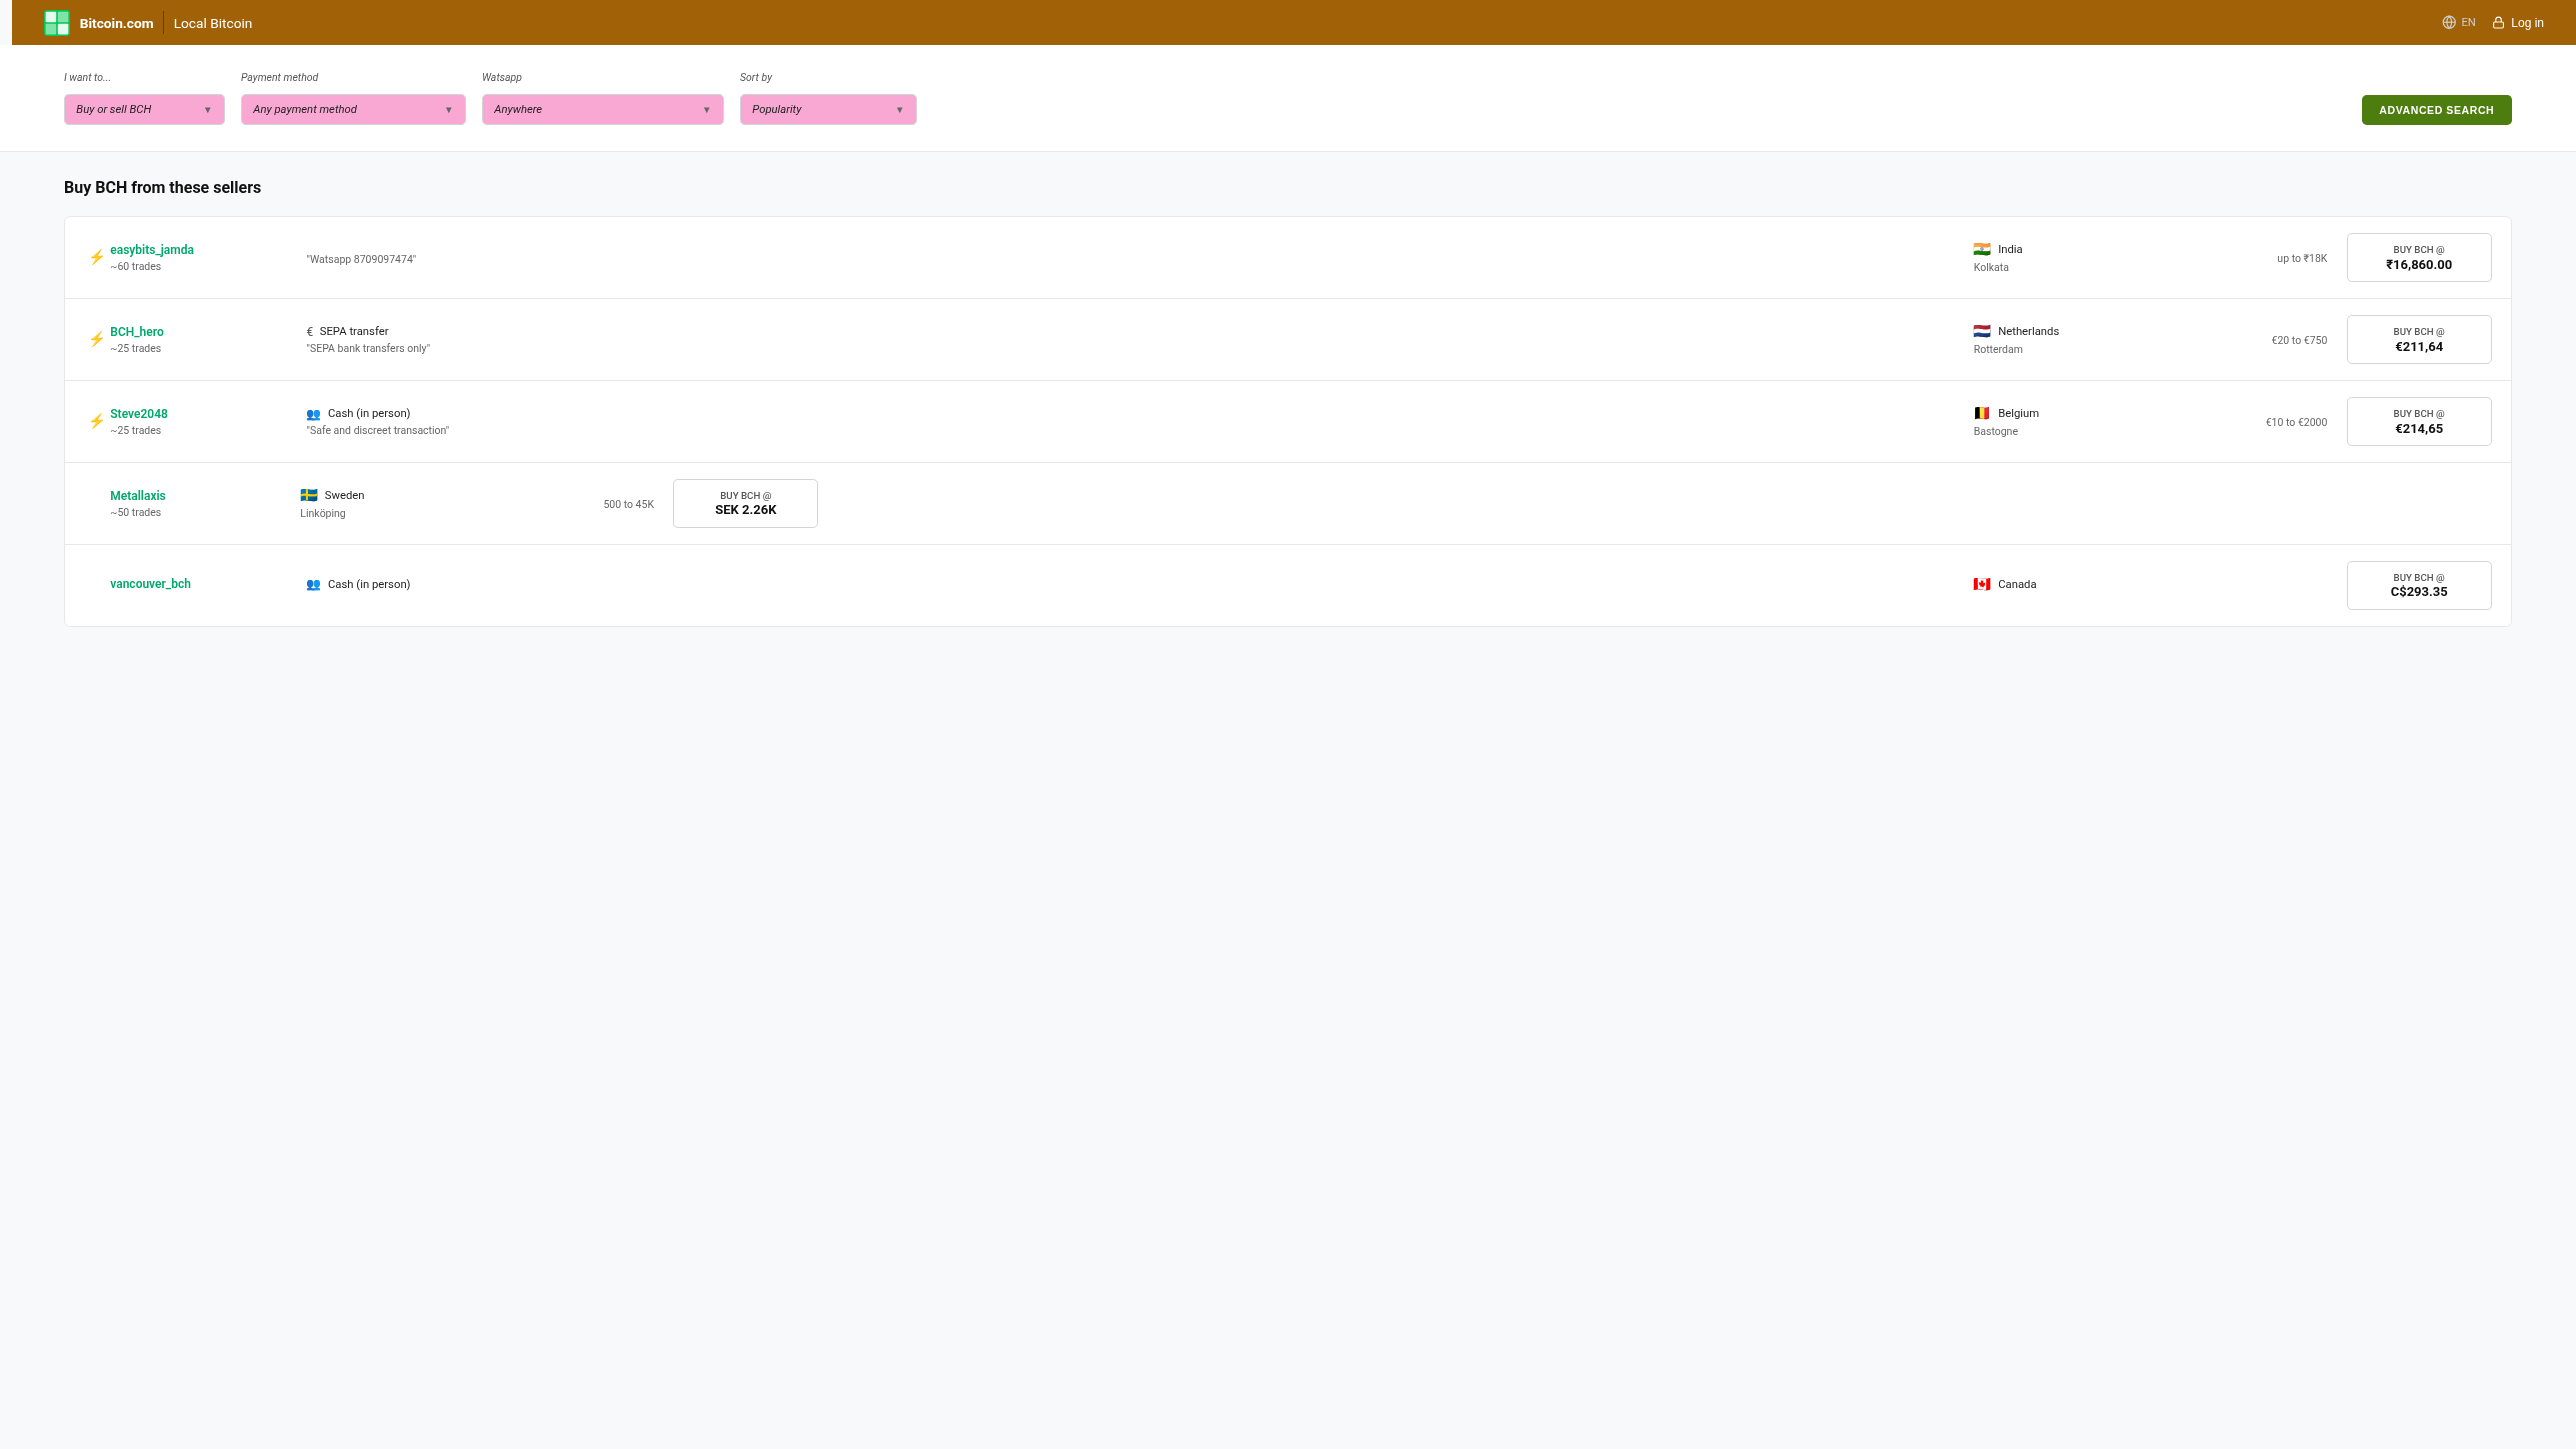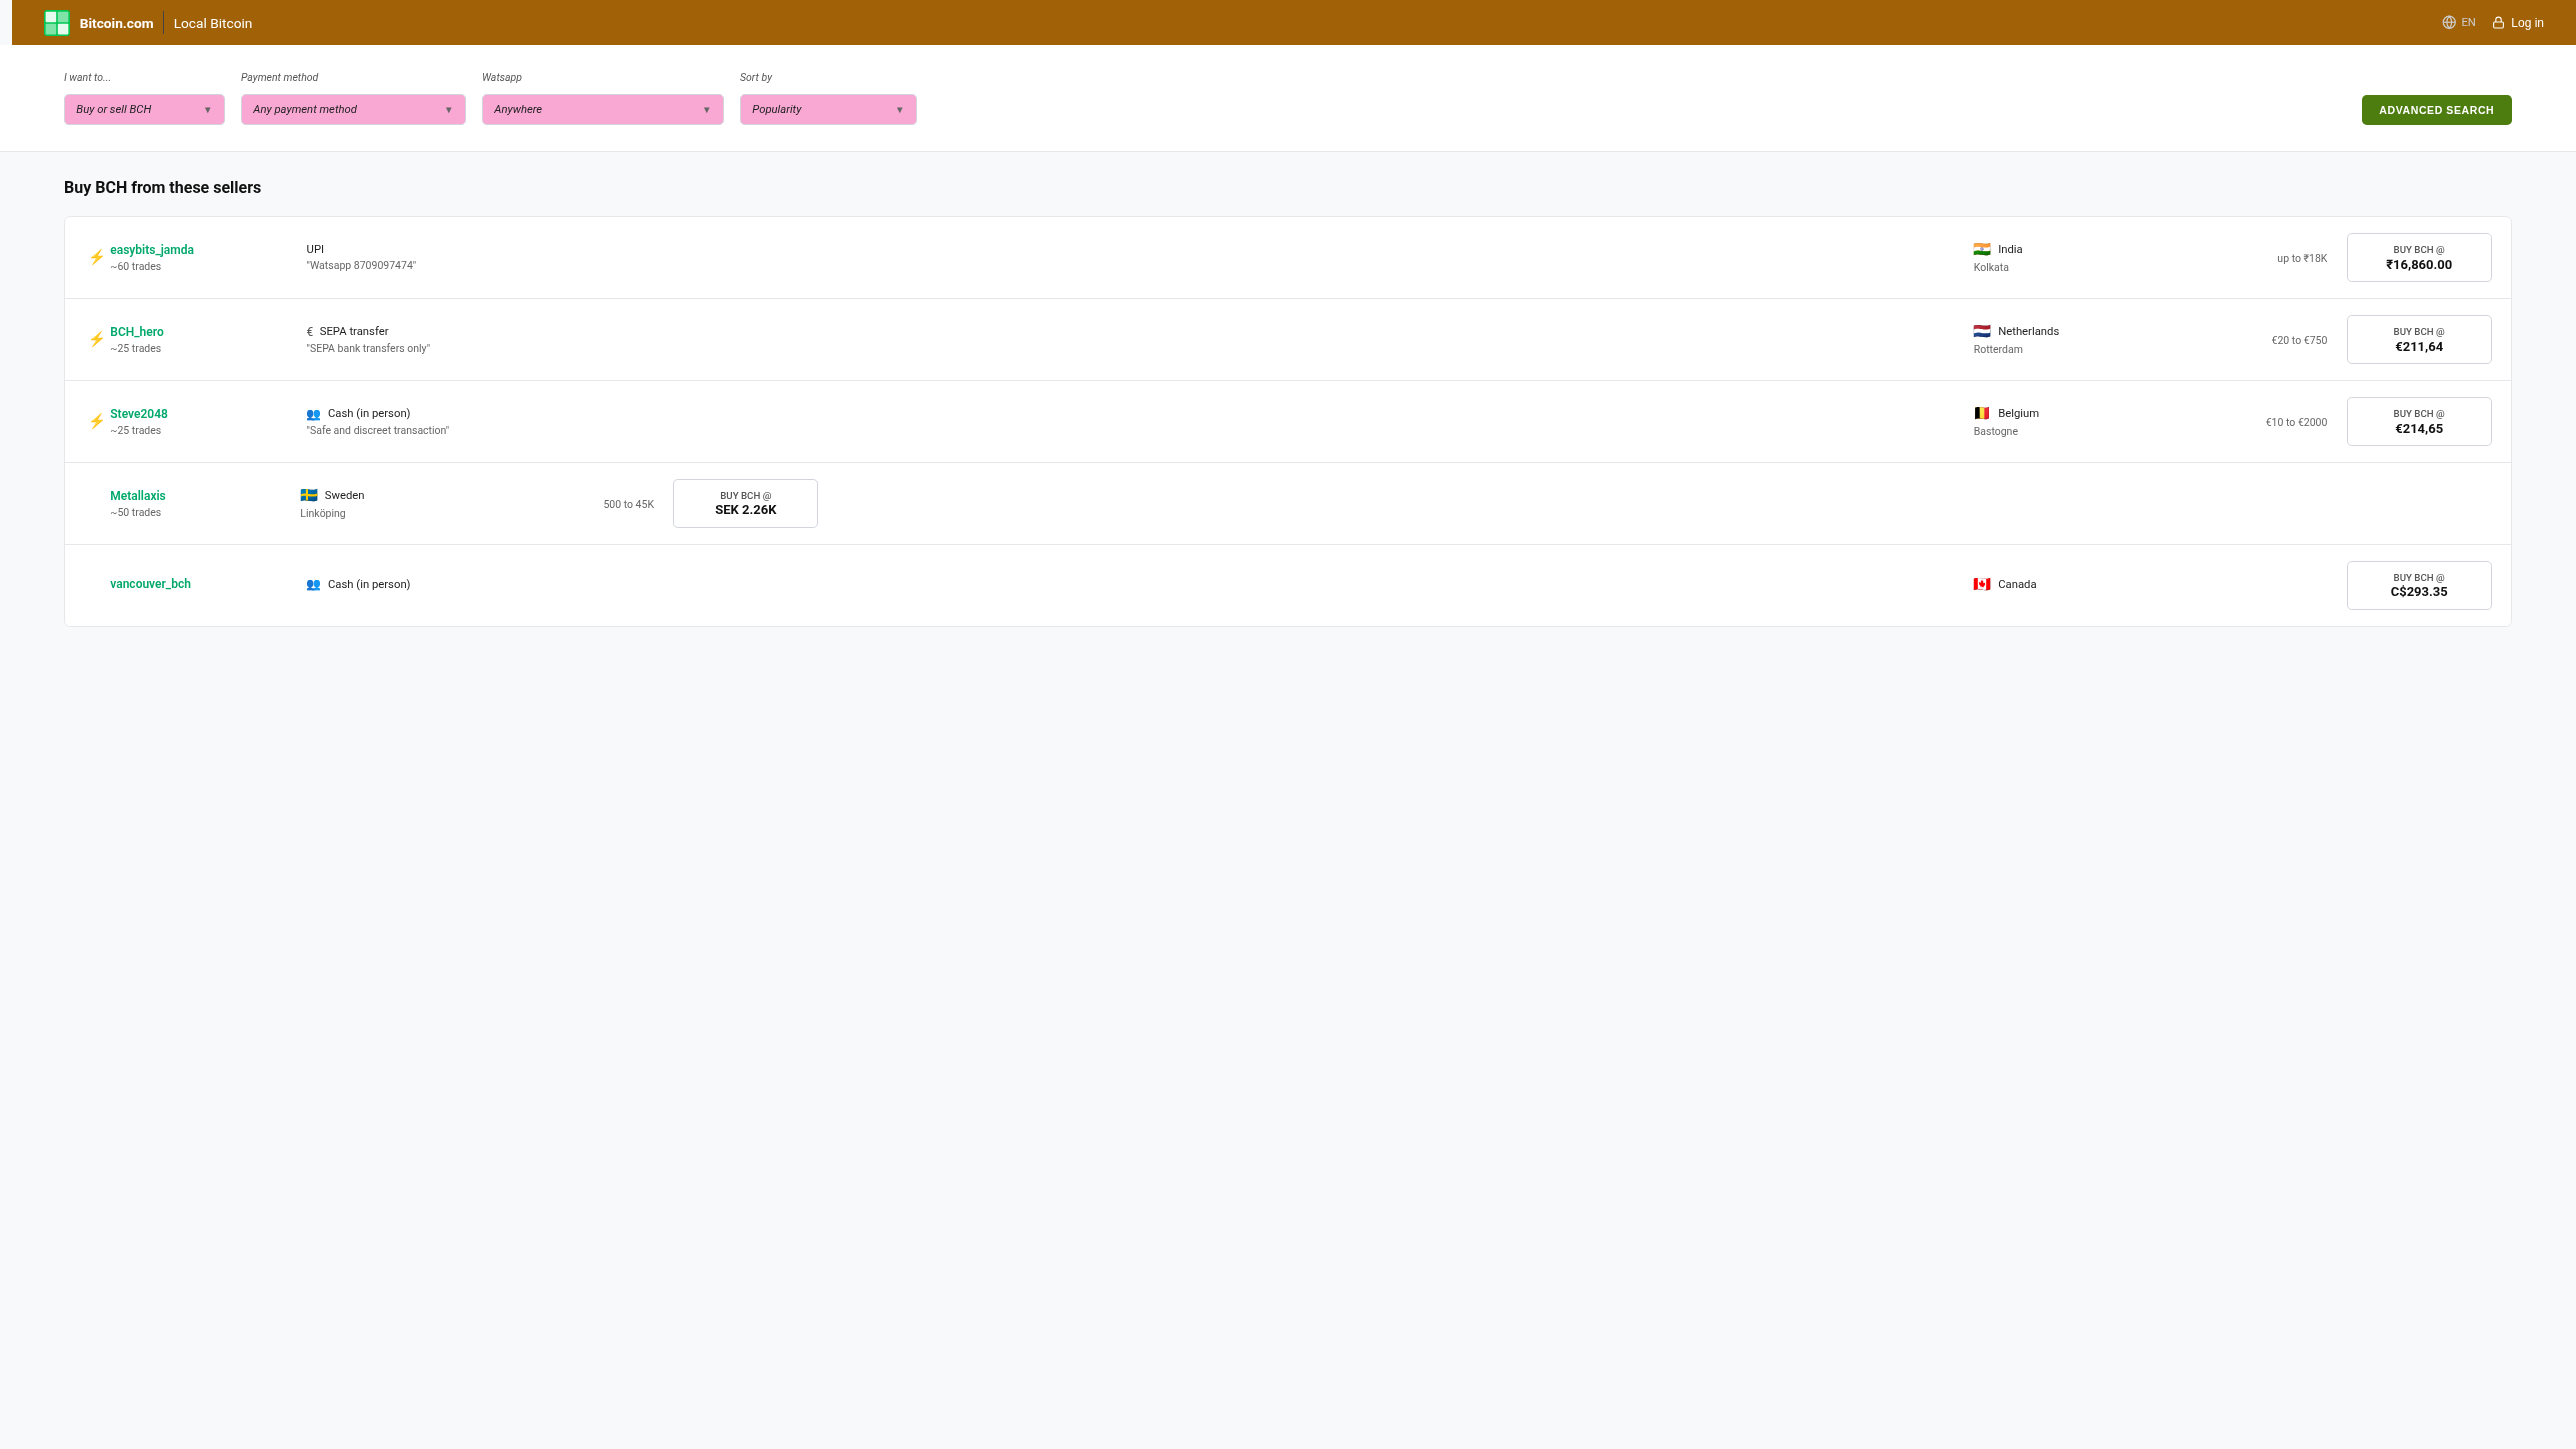--- a/index.html
+++ b/index.html
@@ -353,24 +353,20 @@
 
   <div class="seller-row">
         <div class="seller-bolt">
           <span class="bolt-icon">⚡</span>
         </div>
         <div class="seller-info">
     <div class="seller-name">easybits_jamda</div>
     <div class="seller-trades">~60 trades</div>
   </div>
         <div class="payment-info">
-    <div class="payment-method">
-
-      <span>UPI</span>
-    </div>
     <div class="payment-note">"Watsapp 8709097474"</div>
   </div>
         <div class="location-info">
     <div class="location-country">
       <span class="flag">🇮🇳</span>
       <span>India</span>
     </div>
     <div class="location-city">Kolkata</div>
   </div>
         <div class="limit-info"><span class="limit-text">up to ₹18K</span></div>

